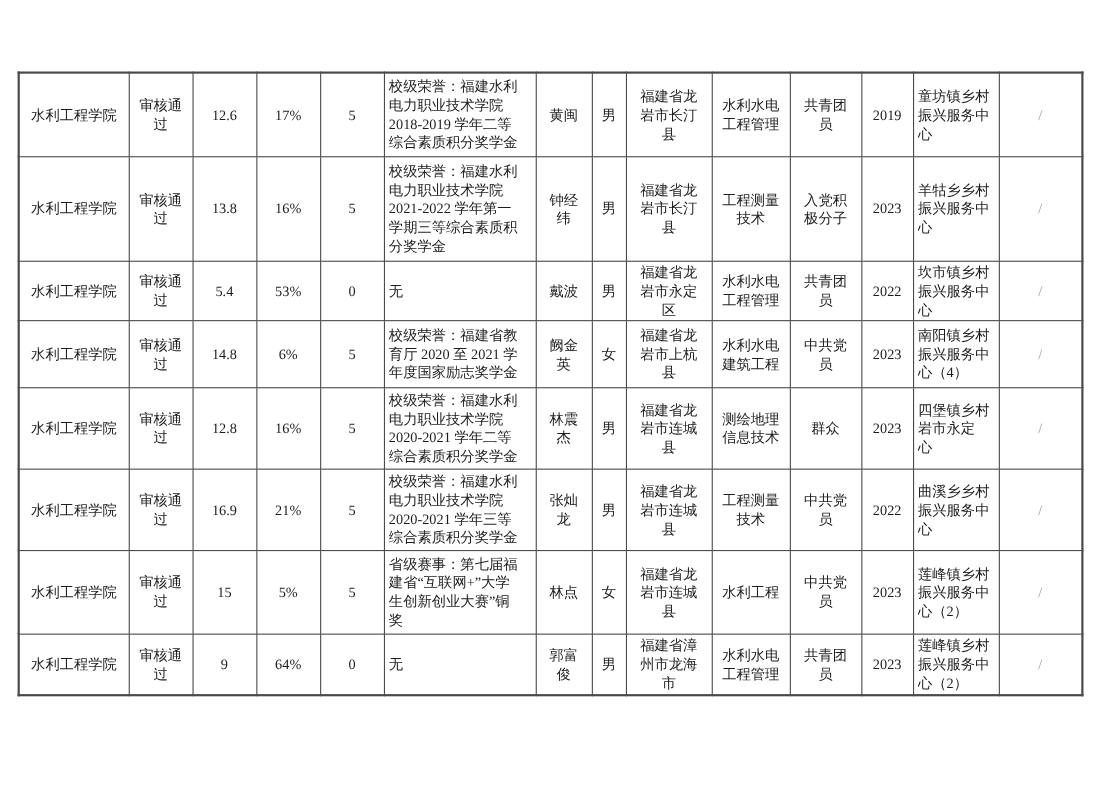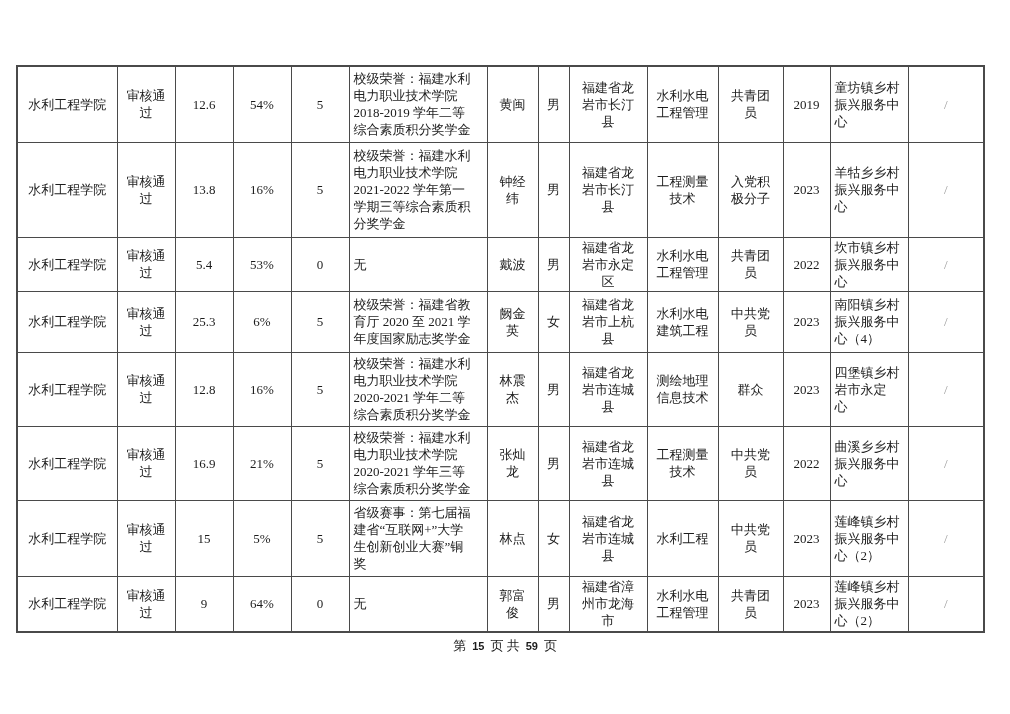--- a/index.html
+++ b/index.html
@@ -76,21 +76,21 @@
         <col style="width:47px">
       <col style="width:78px">
         <col style="width:76px">
     </colgroup>
     <tbody>
       <tr style="height:76px">
         <td>水利工程学院</td>
         <td>审核通
 过</td>
         <td>12.6</td>
-        <td>54%</td>
+        <td>17%</td>
         <td>5</td>
         <td class="l">校级荣誉：福建水利
 电力职业技术学院
 2018-2019 学年二等
 综合素质积分奖学金</td>
         <td>黄闽</td>
         <td>男</td>
         <td>福建省龙
 岩市长汀
 县</td>
@@ -152,21 +152,21 @@
         <td>2022</td>
         <td class="l">坎市镇乡村
 振兴服务中
 心</td>
         <td class="remark">/</td>
       </tr>
       <tr style="height:61px">
         <td>水利工程学院</td>
         <td>审核通
 过</td>
-        <td>25.3</td>
+        <td>14.8</td>
         <td>6%</td>
         <td>5</td>
         <td class="l">校级荣誉：福建省教
 育厅 2020 至 2021 学
 年度国家励志奖学金</td>
         <td>阙金
 英</td>
         <td>女</td>
         <td>福建省龙
 岩市上杭
@@ -279,17 +279,14 @@
 员</td>
         <td>2023</td>
         <td class="l">莲峰镇乡村
 振兴服务中
 心（2）</td>
         <td class="remark">/</td>
       </tr>
     </tbody>
   </table>
 
-  <div class="footer">
-    <span>第</span><span class="num">15</span><span>页 共</span><span class="num">59</span><span>页</span>
-  </div>
 
 </div>
 
 </body></html>

